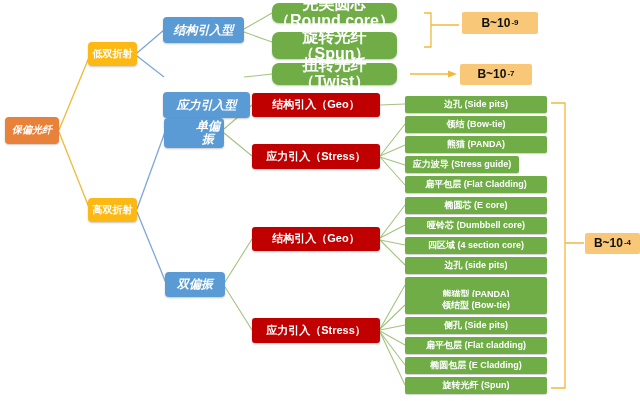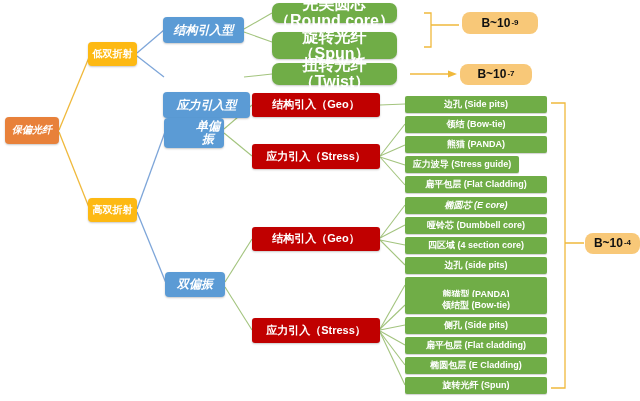--- a/index.html
+++ b/index.html
@@ -17,21 +17,21 @@
     border-radius:4px; line-height:1.05; box-shadow:0 1px 2px rgba(0,0,0,0.22);
   }
   .root  { background:var(--root);         font-size:10px;font-style:italic; }
   .lvl2  { background:var(--level2);       font-size:10px; }
   .lvl3  { background:var(--level3);       font-size:12px;font-style:italic; }
   .cat   { background:var(--category_red); font-size:11px; border-radius:3px; }
   .leaf  { background:var(--leaf_green);   font-size:16px; border-radius:7px; }
   .rleaf { background:var(--leaf_green);   font-size:9px;  border-radius:2px;
            box-shadow:0 1px 1px rgba(0,0,0,0.18); }
   .blabel{ background:var(--b_label_bg); color:#111; font-size:12px;
-           border-radius:8px; box-shadow:none; }
+           border-radius:2px; box-shadow:none; }
   .blabel sup { font-size:8px; font-weight:bold; margin-left:1px; }
 </style>
 </head>
 <body>
 
 <div class="canvas">
 
   <svg class="wires" viewBox="0 0 640 401">
 
     <line class="lg" x1="59" y1="130" x2="90" y2="55"></line>
@@ -91,21 +91,21 @@
   <div class="box cat" style="left:252px;top:93px;width:128px;height:24px;">结构引入（Geo）</div>
   <div class="box cat" style="left:252px;top:144px;width:128px;height:25px;">应力引入（Stress）</div>
   <div class="box cat" style="left:252px;top:227px;width:128px;height:24px;">结构引入（Geo）</div>
   <div class="box cat" style="left:252px;top:318px;width:128px;height:25px;">应力引入（Stress）</div>
 
   <div class="box rleaf" style="left:405px;top:96px;width:142px;height:17px;">边孔 (Side pits)</div>
   <div class="box rleaf" style="left:405px;top:116px;width:142px;height:17px;">领结 (Bow-tie)</div>
   <div class="box rleaf" style="left:405px;top:136px;width:142px;height:17px;">熊猫 (PANDA)</div>
   <div class="box rleaf" style="left:405px;top:156px;width:114px;height:17px;">应力波导 (Stress guide)</div>
   <div class="box rleaf" style="left:405px;top:176px;width:142px;height:17px;">扁平包层 (Flat Cladding)</div>
-  <div class="box rleaf" style="left:405px;top:197px;width:142px;height:17px;font-style:italic;">椭圆芯 (E core)</div>
+  <div class="box rleaf" style="left:405px;top:197px;width:142px;height:17px;">椭圆芯 (E core)</div>
   <div class="box rleaf" style="left:405px;top:217px;width:142px;height:17px;">哑铃芯 (Dumbbell core)</div>
   <div class="box rleaf" style="left:405px;top:237px;width:142px;height:17px;">四区域 (4 section core)</div>
   <div class="box rleaf" style="left:405px;top:257px;width:142px;height:17px;">边孔 (side pits)</div>
   <div class="box rleaf" style="left:405px;top:277px;width:142px;height:35px;">熊猫型 (PANDA)</div>
   <div class="box rleaf" style="left:405px;top:297px;width:142px;height:17px;">领结型 (Bow-tie)</div>
   <div class="box rleaf" style="left:405px;top:317px;width:142px;height:17px;">侧孔 (Side pits)</div>
   <div class="box rleaf" style="left:405px;top:337px;width:142px;height:17px;">扁平包层 (Flat cladding)</div>
   <div class="box rleaf" style="left:405px;top:357px;width:142px;height:17px;">椭圆包层 (E Cladding)</div>
   <div class="box rleaf" style="left:405px;top:377px;width:142px;height:17px;">旋转光纤 (Spun)</div>
 

